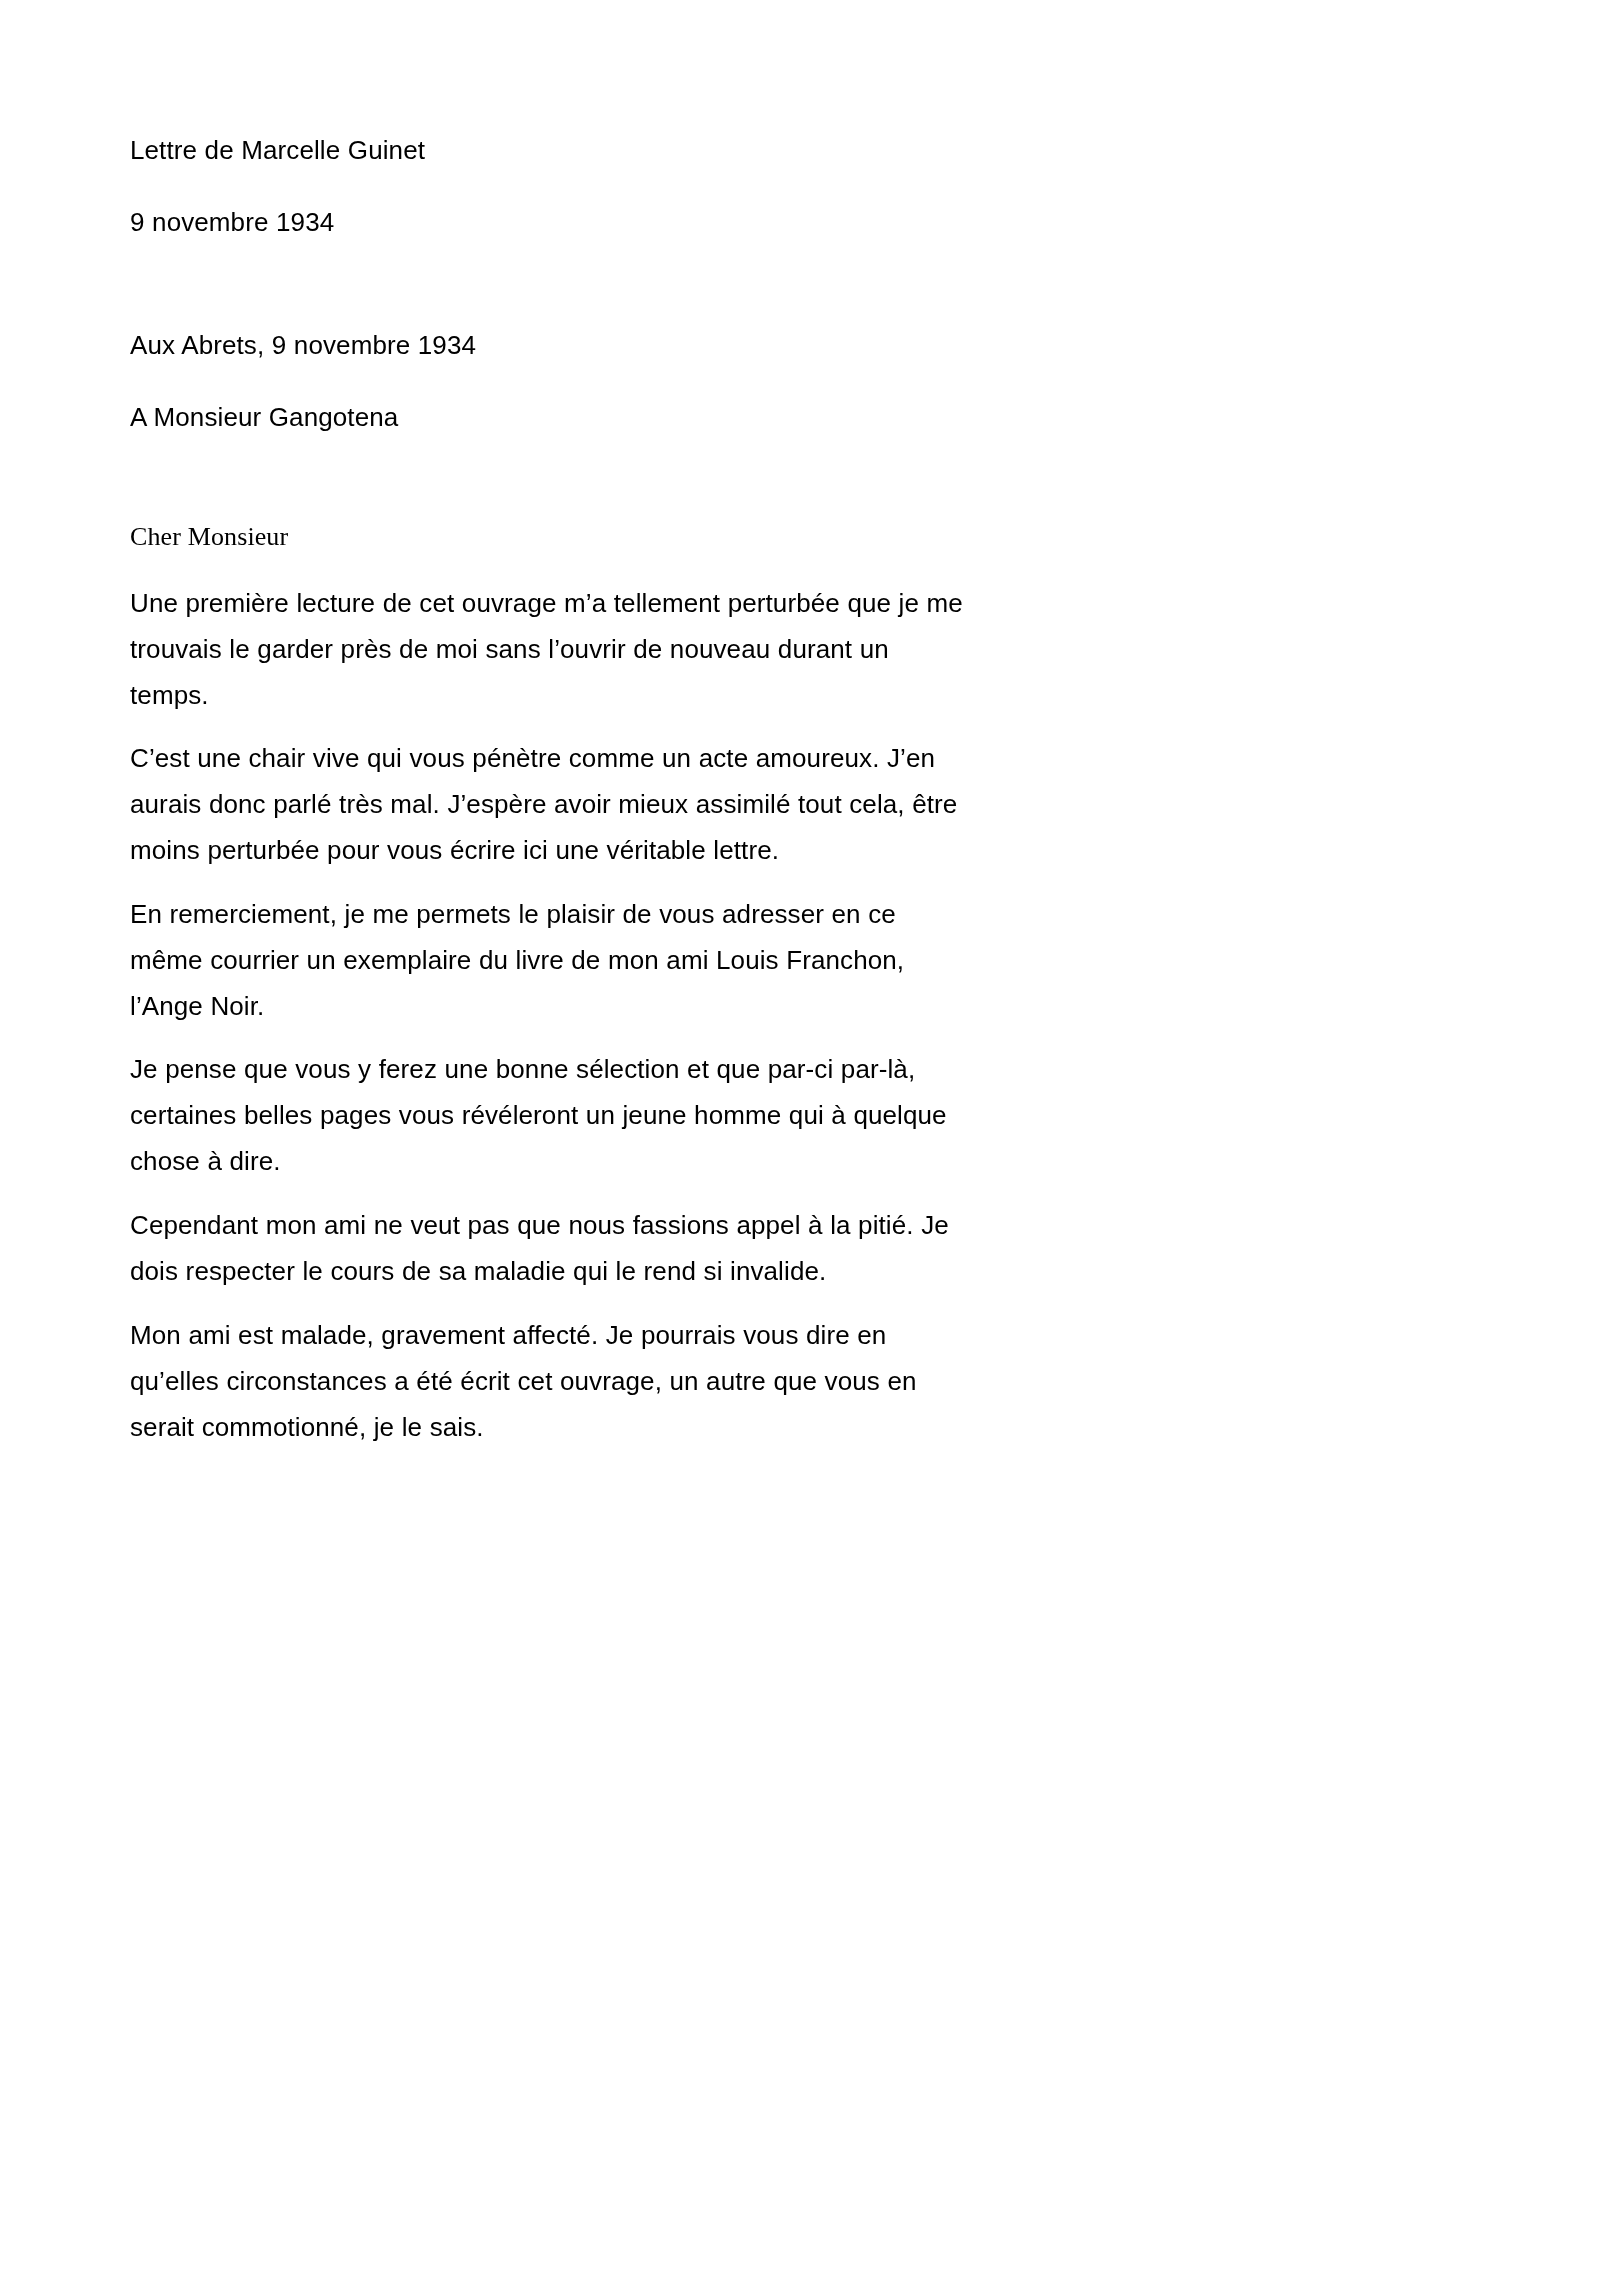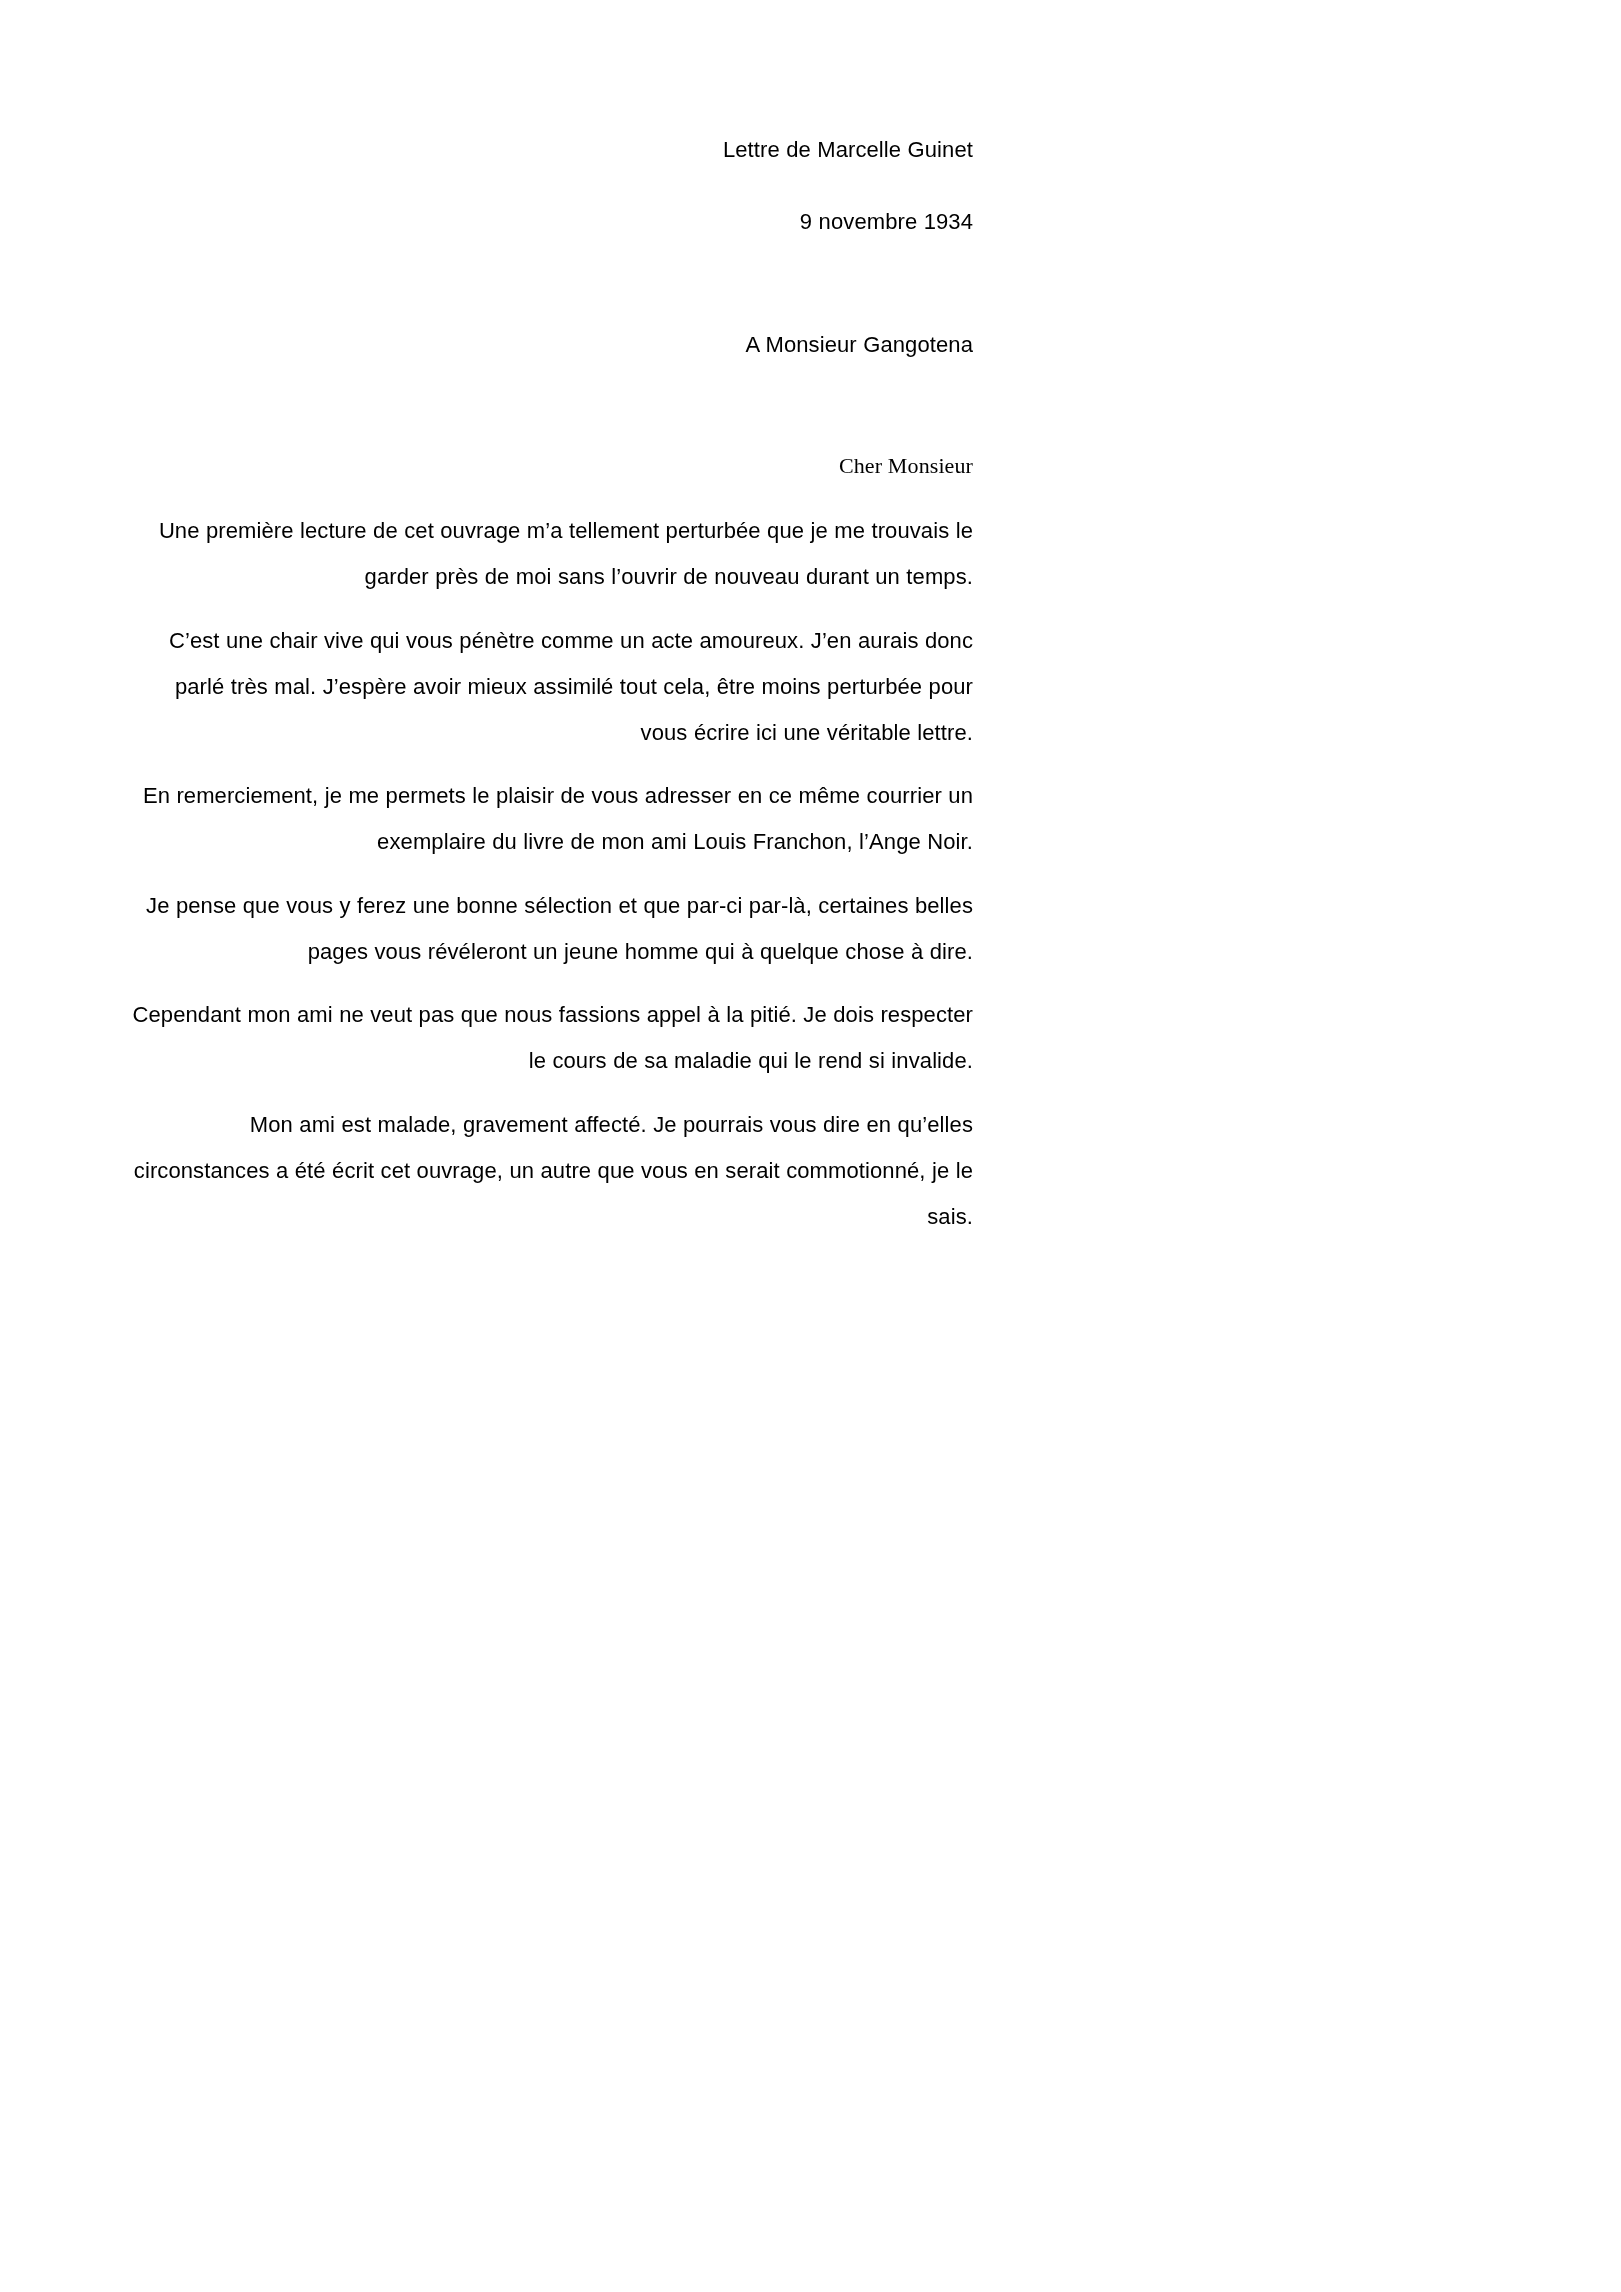--- a/index.html
+++ b/index.html
@@ -26,26 +26,26 @@
     overflow: hidden;
   }
 
   .doc-body {
     width: 843px;
     margin-left: 130px;
   }
 
   .line,
   .para {
-    font-size: 22px;
+    font-size: 26px;
     line-height: 46px;
     color: #000000;
     letter-spacing: 0.1px;
     word-spacing: 0.2px;
-    text-align: right;
+    text-align: left;
   }
 
   
   .header-block {
     margin-bottom: 0;
   }
   .header-block .line {
     margin: 0 0 25.5px 0;
   }
 
@@ -88,20 +88,21 @@
   <div class="doc-body">
 
     <div class="header-block">
       <div class="line">Lettre de Marcelle Guinet</div>
       <div class="line">9 novembre 1934</div>
     </div>
 
     <div class="gap-lg"></div>
 
     <div class="address-block">
+      <div class="line">Aux Abrets, 9 novembre 1934</div>
       <div class="line">A Monsieur Gangotena</div>
     </div>
 
     <div class="gap-md"></div>
 
     <div class="line salutation">Cher Monsieur</div>
 
     <div class="letter-content">
       <p class="para"><span>Une première lecture de cet ouvrage m’a tellement perturbée que je me trouvais le garder près de moi sans l’ouvrir de nouveau durant un temps.</span></p>
       <p class="para"><span>C’est une chair vive qui vous pénètre comme un acte amoureux. J’en aurais donc parlé très mal. J’espère avoir mieux assimilé tout cela, être moins perturbée pour vous écrire ici une véritable lettre.</span></p>

